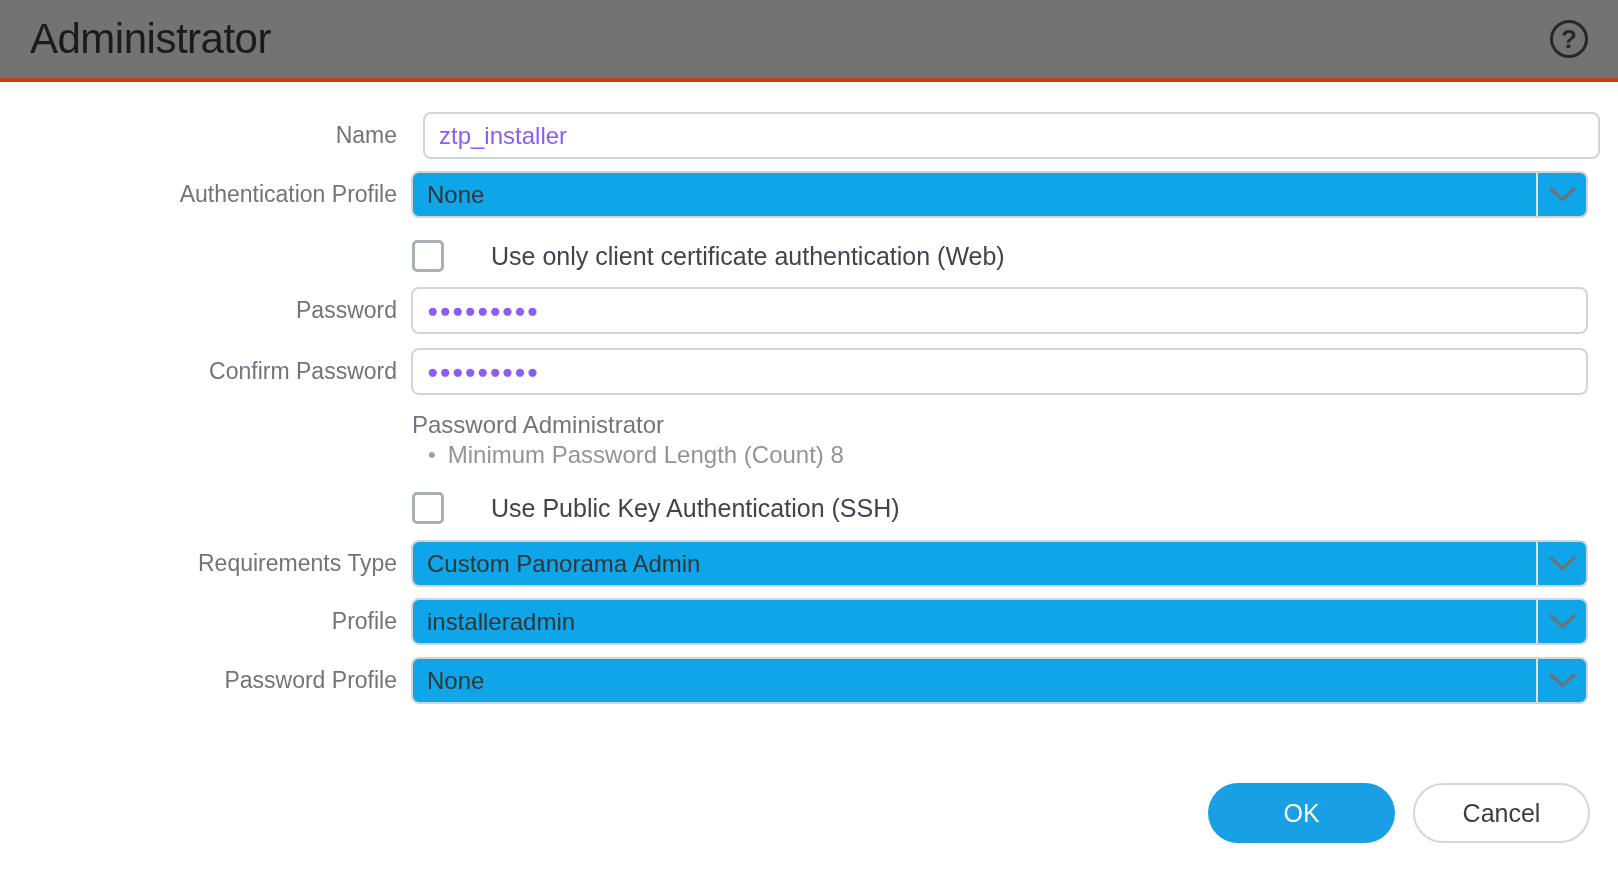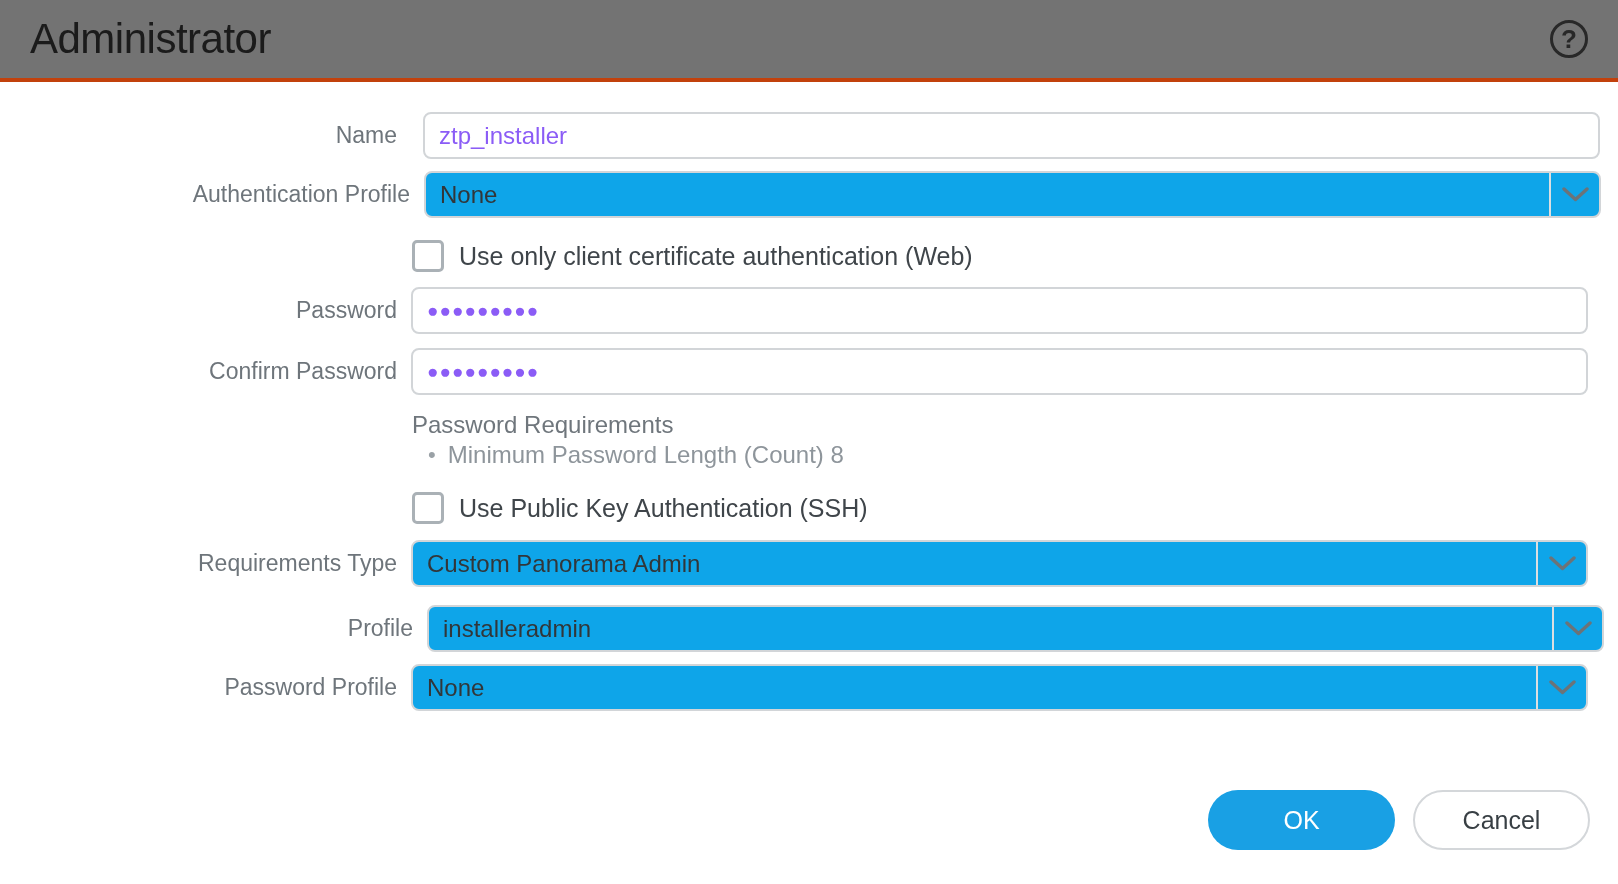--- a/index.html
+++ b/index.html
@@ -28,41 +28,41 @@
   .pw { font-size:19px; letter-spacing:1px; }
 
   .sel { width:100%; height:47px; border:2px solid #d2d5d8; border-radius:8px;
          background:#0ea5e9; display:flex; align-items:center;
          padding:0 64px 0 14px; position:relative; cursor:pointer; }
   .sel .val { font-size:24px; color:#323639; white-space:nowrap; }
   .chev-zone { position:absolute; right:0; top:0; bottom:0; width:50px;
                border-left:2px solid #dcdfe1; border-radius:0 7px 7px 0;
                display:flex; align-items:center; justify-content:center; }
 
-  .cbrow { display:flex; align-items:center; margin-left:412px; }
+  .cbrow { display:flex; align-items:center; margin-left:412px;gap:32px; }
   .cb { width:32px; height:32px; border:3px solid #aab1b6; border-radius:5px;
         background:#fff; flex:none; cursor:pointer; }
   .cbl { margin-left:15px; font-size:25px; color:#3f454a; }
 
   .reqtitle { margin-left:412px; font-size:24px; line-height:24px; color:#6f767c; }
   .reqitem  { margin-left:428px; font-size:24px; line-height:24px; color:#8e959b;
               display:flex; align-items:center; }
   .reqitem .dot { color:#9aa1a6; margin-right:12px; font-size:22px; }
 
   
   .m-name  { margin-top:0;gap:12px;  }
-  .m-auth  { margin-top:12px;padding-left:13px; }
+  .m-auth  { margin-top:12px; }
   .m-cb1   { margin-top:22px; }
   .m-pwd   { margin-top:15px; }
   .m-cpwd  { margin-top:14px; }
   .m-reqt  { margin-top:18px; }
   .m-reqi  { margin-top:6px;  }
   .m-cb2   { margin-top:25px; }
   .m-admin { margin-top:16px; }
-  .m-prof  { margin-top:18px;padding-left:16px; }
+  .m-prof  { margin-top:11px; }
   .m-pprof { margin-top:12px; }
 
   
   .btnrow { display:flex; justify-content:flex-end; align-items:center;
             gap:18px; margin:79px 28px 0 0; }
   .btn { height:60px; border-radius:30px; font-family:"Liberation Sans", sans-serif;
          font-size:25px; cursor:pointer; }
   .btn-ok { width:187px; background:#19a0e4; color:#ffffff; border:none; }
   .btn-cancel { width:177px; background:#ffffff; color:#383f44;
                 border:2px solid #d4d7da; }
@@ -110,21 +110,21 @@
     </div>
   </div>
 
   <div class="row m-cpwd">
     <div class="lbl">Confirm Password</div>
     <div class="ctl">
       <input class="tinput pw" type="text" value="●●●●●●●●●" style="">
     </div>
   </div>
 
-  <div class="reqtitle m-reqt">Password Requirements</div>
+  <div class="reqtitle m-reqt">Password Administrator</div>
 
   <div class="reqitem m-reqi">
     <span class="dot">•</span>
     <span>Minimum Password Length (Count) 8</span>
   </div>
 
   <div class="cbrow m-cb2">
     <div class="cb"></div>
     <div class="cbl">Use Public Key Authentication (SSH)</div>
   </div>

